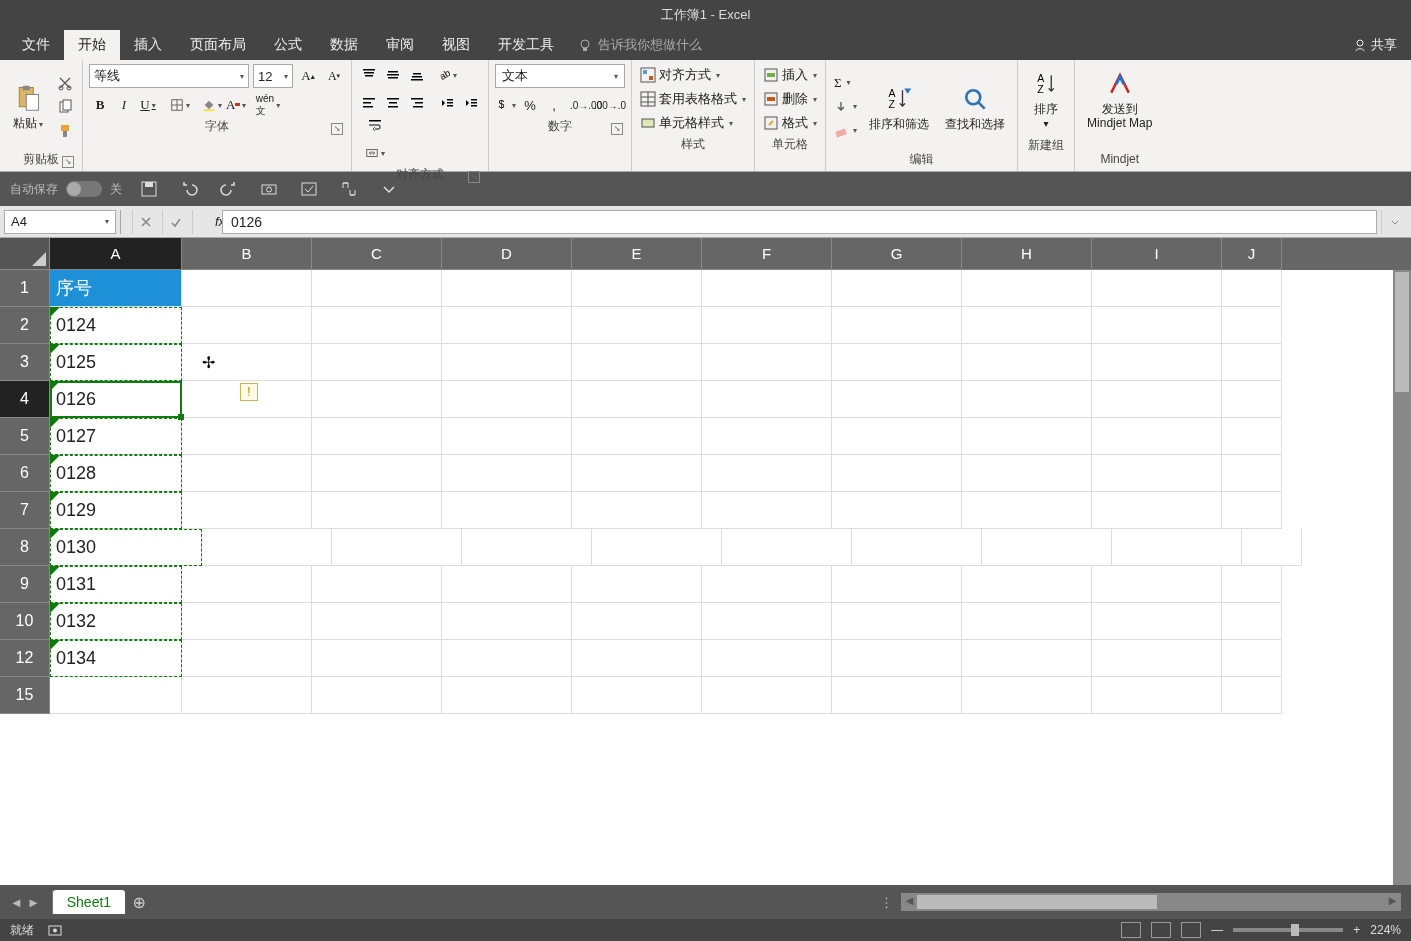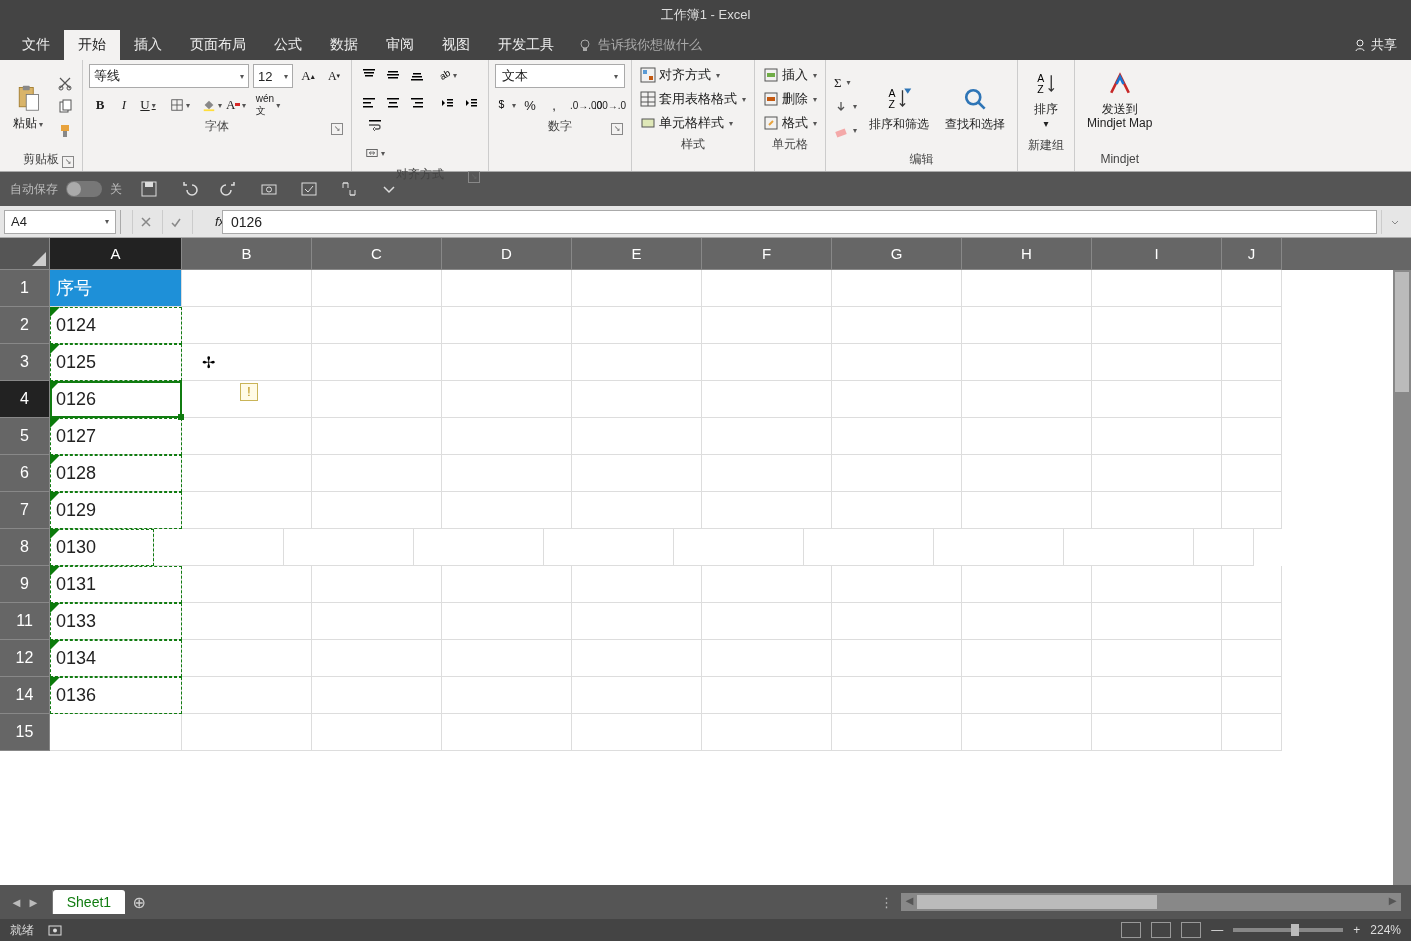--- a/index.html
+++ b/index.html
@@ -639,21 +639,21 @@
         <div class="cell" style="width: 130px;"></div>
         <div class="cell" style="width: 130px;"></div>
         <div class="cell" style="width: 130px;"></div>
         <div class="cell" style="width: 130px;"></div>
         <div class="cell" style="width: 130px;"></div>
         <div class="cell" style="width: 130px;"></div>
         <div class="cell" style="width: 60px;"></div>
       </div>
       <div class="row">
         <div class="row-h">8</div>
-        <div class="cell marching" style="width: 104px;">0130<div class="green-tri"></div></div>
+        <div class="cell marching" style="width: 152px;">0130<div class="green-tri"></div></div>
         <div class="cell" style="width: 130px;"></div>
         <div class="cell" style="width: 130px;"></div>
         <div class="cell" style="width: 130px;"></div>
         <div class="cell" style="width: 130px;"></div>
         <div class="cell" style="width: 130px;"></div>
         <div class="cell" style="width: 130px;"></div>
         <div class="cell" style="width: 130px;"></div>
         <div class="cell" style="width: 130px;"></div>
         <div class="cell" style="width: 60px;"></div>
       </div>
@@ -664,48 +664,35 @@
         <div class="cell" style="width: 130px;"></div>
         <div class="cell" style="width: 130px;"></div>
         <div class="cell" style="width: 130px;"></div>
         <div class="cell" style="width: 130px;"></div>
         <div class="cell" style="width: 130px;"></div>
         <div class="cell" style="width: 130px;"></div>
         <div class="cell" style="width: 130px;"></div>
         <div class="cell" style="width: 60px;"></div>
       </div>
       <div class="row">
-        <div class="row-h">11</div>
-        <div class="cell marching" style="width: 132px;">0133<div class="green-tri"></div></div>
+        <div class="row-h">10</div>
+        <div class="cell marching" style="width: 132px;">0132<div class="green-tri"></div></div>
         <div class="cell" style="width: 130px;"></div>
         <div class="cell" style="width: 130px;"></div>
         <div class="cell" style="width: 130px;"></div>
         <div class="cell" style="width: 130px;"></div>
         <div class="cell" style="width: 130px;"></div>
         <div class="cell" style="width: 130px;"></div>
         <div class="cell" style="width: 130px;"></div>
         <div class="cell" style="width: 130px;"></div>
         <div class="cell" style="width: 60px;"></div>
       </div>
       <div class="row">
         <div class="row-h">12</div>
         <div class="cell marching" style="width: 132px;">0134<div class="green-tri"></div></div>
-        <div class="cell" style="width: 130px;"></div>
-        <div class="cell" style="width: 130px;"></div>
-        <div class="cell" style="width: 130px;"></div>
-        <div class="cell" style="width: 130px;"></div>
-        <div class="cell" style="width: 130px;"></div>
-        <div class="cell" style="width: 130px;"></div>
-        <div class="cell" style="width: 130px;"></div>
-        <div class="cell" style="width: 130px;"></div>
-        <div class="cell" style="width: 60px;"></div>
-      </div>
-      <div class="row">
-        <div class="row-h">14</div>
-        <div class="cell marching" style="width: 132px;">0136<div class="green-tri"></div></div>
         <div class="cell" style="width: 130px;"></div>
         <div class="cell" style="width: 130px;"></div>
         <div class="cell" style="width: 130px;"></div>
         <div class="cell" style="width: 130px;"></div>
         <div class="cell" style="width: 130px;"></div>
         <div class="cell" style="width: 130px;"></div>
         <div class="cell" style="width: 130px;"></div>
         <div class="cell" style="width: 130px;"></div>
         <div class="cell" style="width: 60px;"></div>
       </div>

